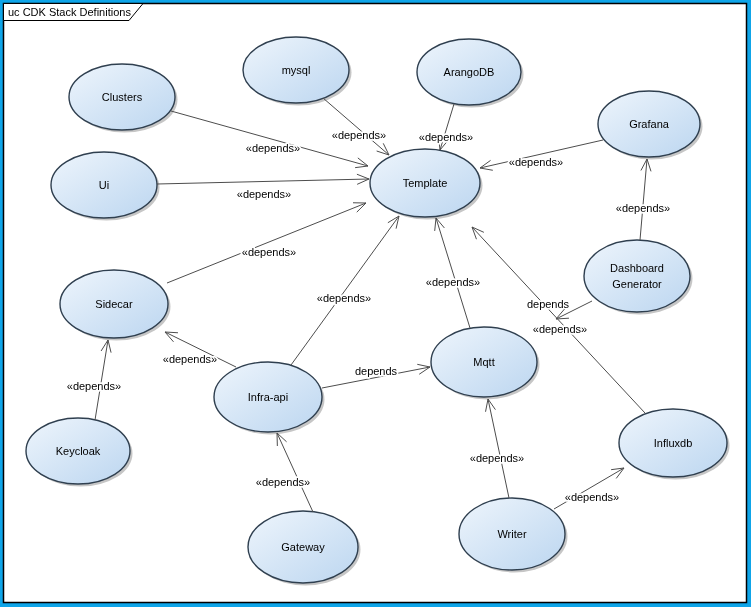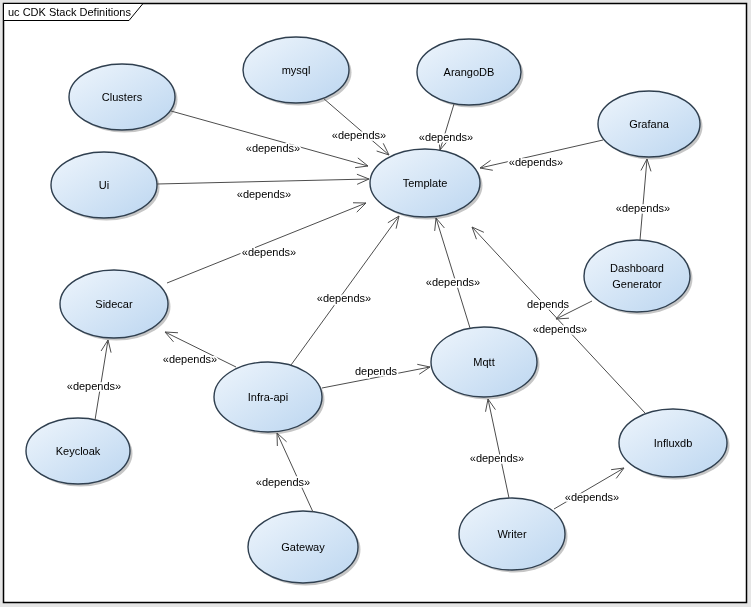--- a/index.html
+++ b/index.html
@@ -1,16 +1,16 @@
 <!DOCTYPE html>
 <html><head>
 <meta charset="utf-8">
 <style>
   html,body{margin:0;padding:0;background:#ffffff;}
-  .canvas{position:relative;width:751px;height:607px;background:#e5e5e5;overflow:hidden;text-align:right;}
+  .canvas{position:relative;width:751px;height:607px;background:#0ea5e9;overflow:hidden;text-align:right;}
   svg text{font-family:"Liberation Sans","DejaVu Sans",sans-serif;font-size:11px;fill:#000000;}
   svg .edge-label{paint-order:stroke;stroke:#ffffff;stroke-width:3.5px;stroke-linejoin:round;}
   svg .frame-title{font-size:11px;}
 </style>
 </head>
 <body>
 
 <div class="canvas">
   <svg id="uml-svg" width="751" height="607" viewBox="0 0 751 607">
     <defs>

